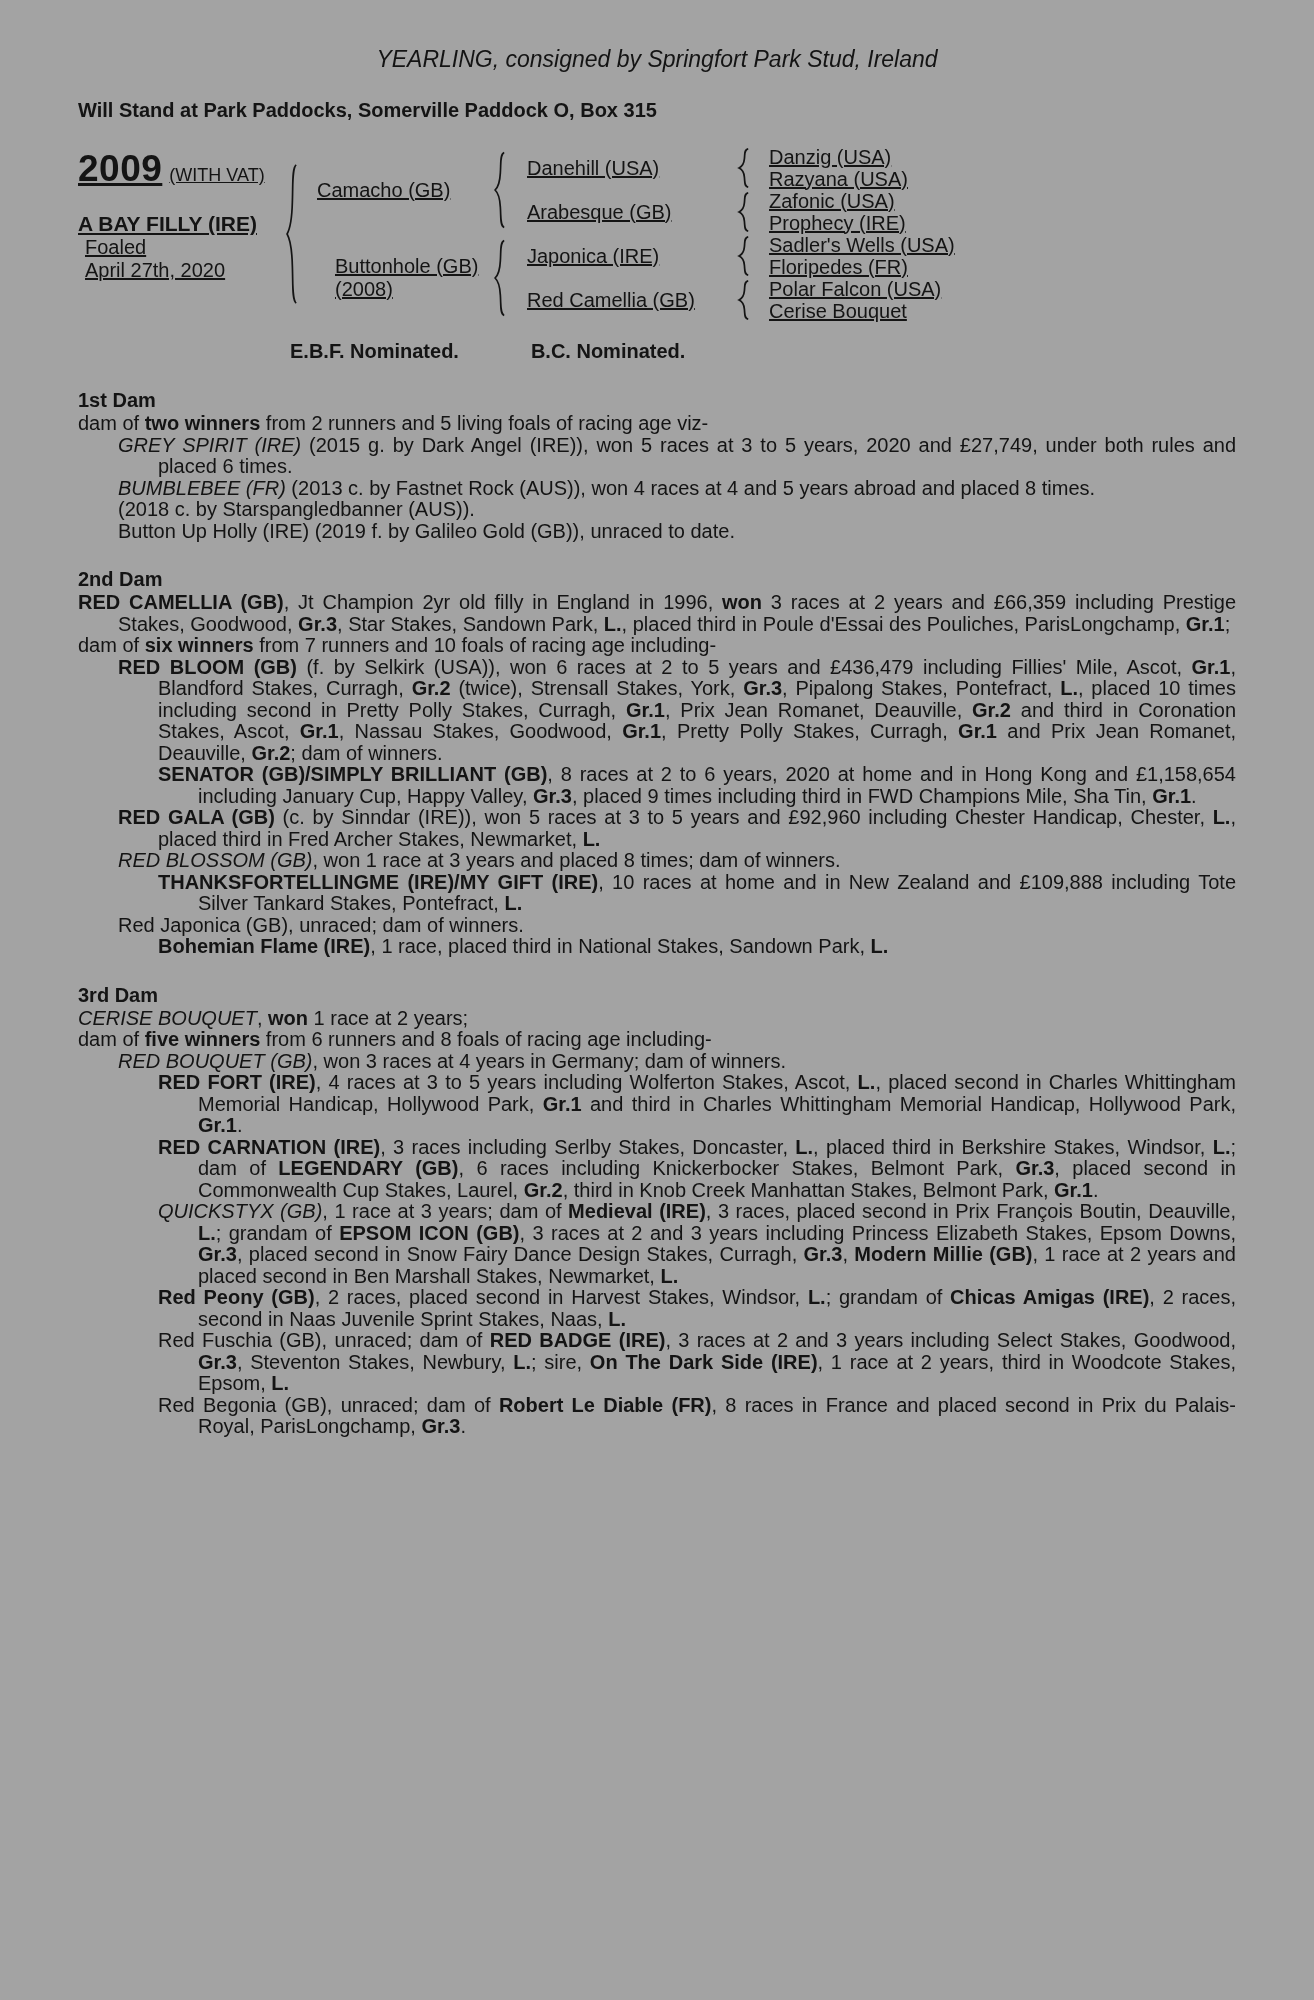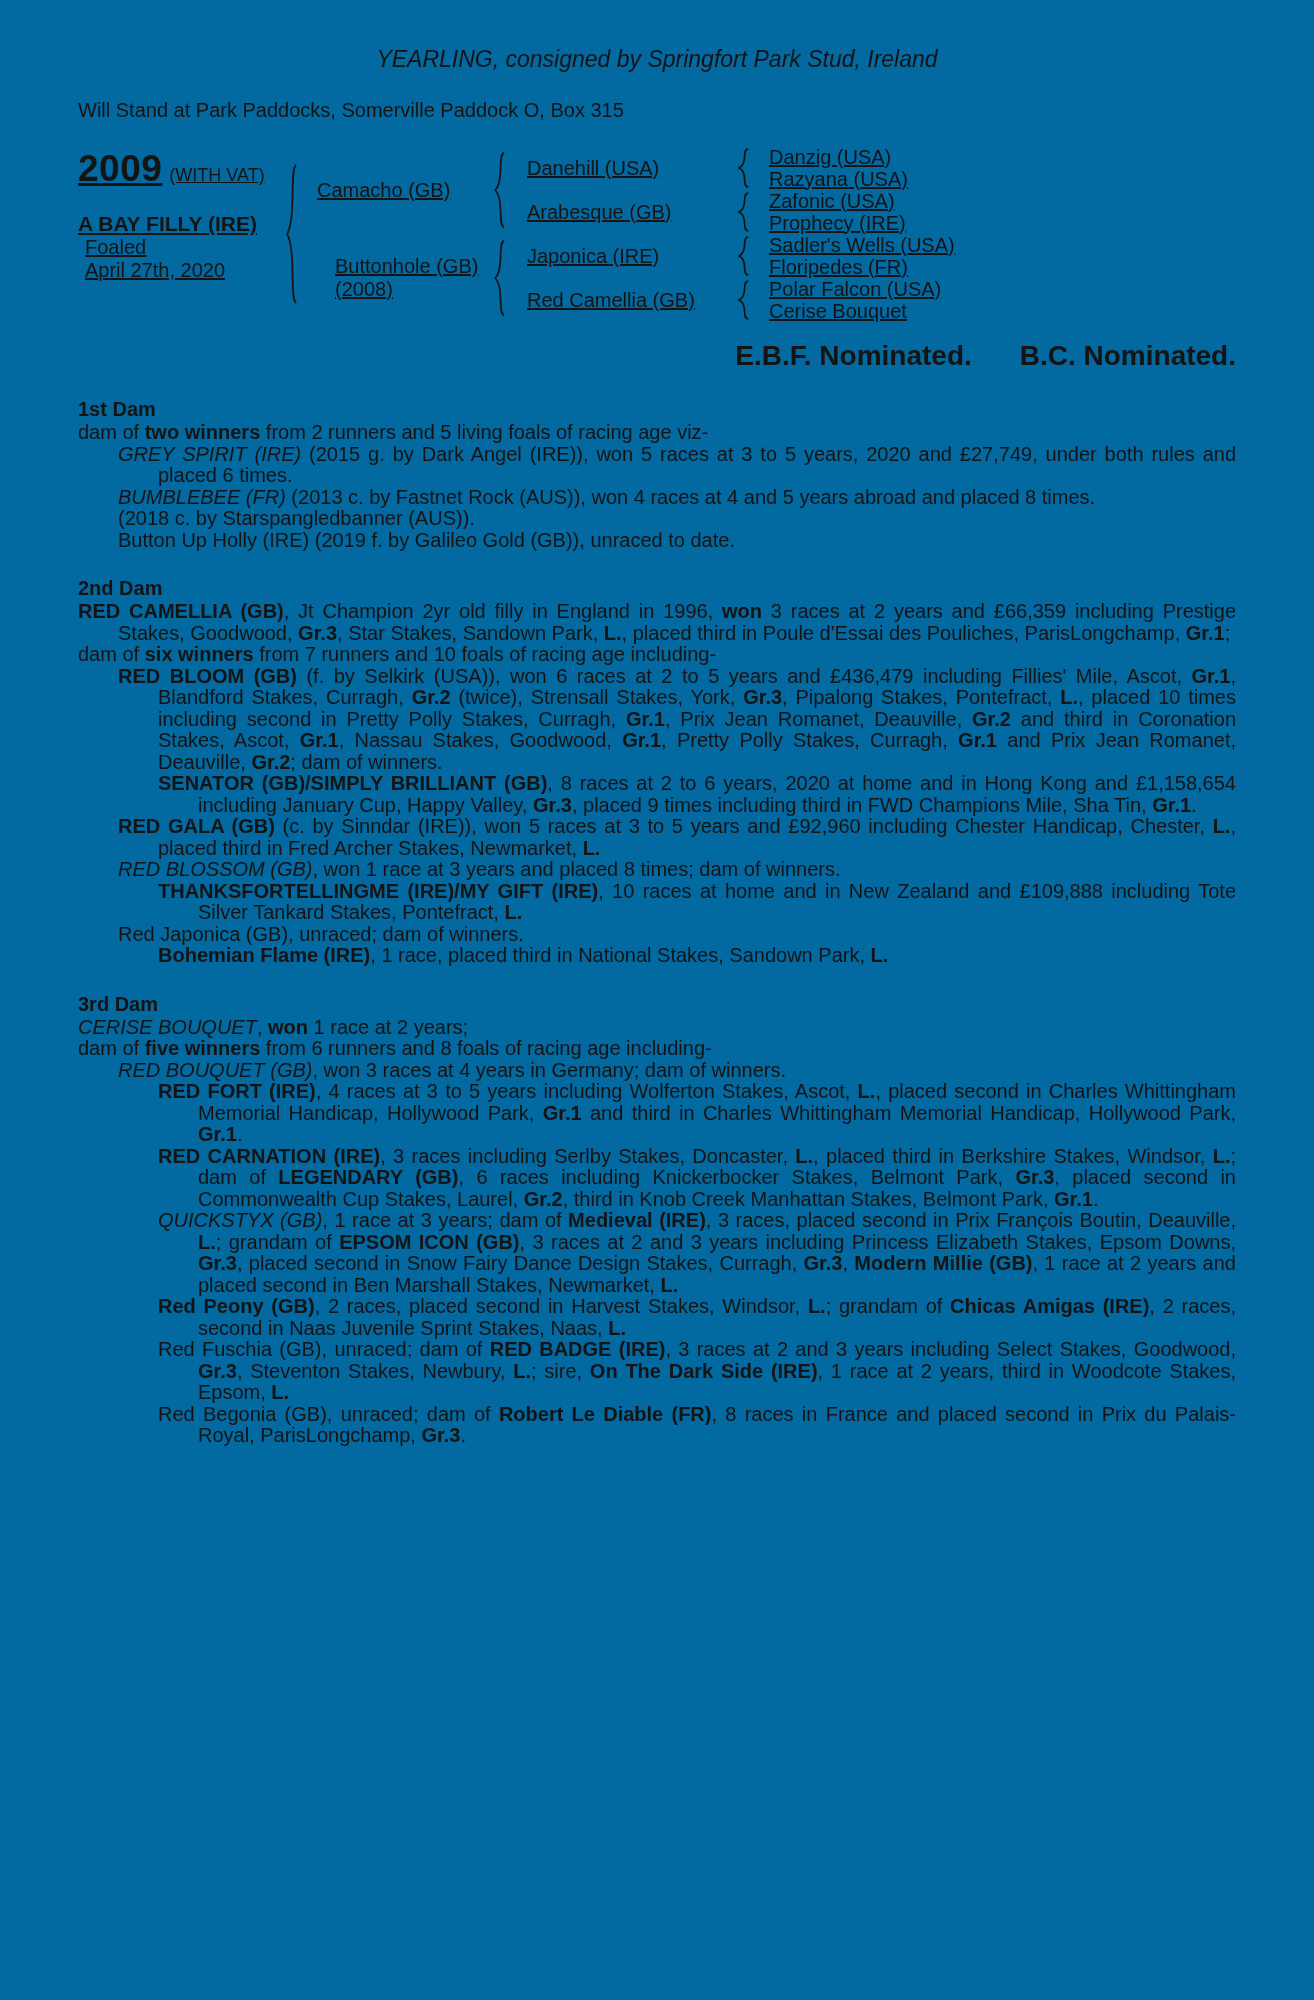--- a/index.html
+++ b/index.html
@@ -1,40 +1,40 @@
 <!DOCTYPE html>
 <html><head>
 <meta charset="utf-8">
 <title>Yearling Catalogue Page</title>
 <style>
   *{box-sizing:border-box;}
   html,body{margin:0;padding:0;background:#ffffff;}
   body{font-family:"Liberation Sans","DejaVu Sans",sans-serif;color:#141414;}
-  .page{width:1314px;min-height:2000px;padding:46px 78px 40px;background:#0369a1;}
+  .page{width:1314px;min-height:2000px;padding:46px 78px 40px;background:#a3a3a3;}
   .title{text-align:center;font-style:italic;font-weight:normal;font-size:23px;margin:0 0 26px;}
-  .stand-note{font-weight:normal;font-size:20px;margin:0 0 24px;}
+  .stand-note{font-weight:bold;font-size:20px;margin:0 0 24px;}
 
   
   .pedigree{display:flex;margin:6px 0 4px;text-decoration:underline;}
   .lot{flex:0 0 205px;}
   .lot-line{display:flex;align-items:baseline;gap:7px;margin-top:2px;}
   .lot-number{font-size:37px;font-weight:bold;letter-spacing:.5px;}
   .vat{font-size:18px;}
   .horse-name{font-weight:bold;font-size:21px;margin-top:22px;}
   .foaled{font-size:20px;line-height:23px;margin-left:7px;}
   .tree{display:grid;flex:1;grid-template-columns:26px 182px 28px 216px 26px auto;grid-auto-rows:22px;align-items:center;font-size:20px;}
   .cell{padding-left:8px;white-space:nowrap;}
   .dam-cell div{line-height:23px;margin-left:18px;}
   .brace{height:100%;width:100%;padding:2px 0 2px 2px;}
   .brace svg{display:block;width:14px;height:100%;}
   .brace path{fill:none;stroke:#141414;stroke-width:1.7px;vector-effect:non-scaling-stroke;}
   .brace.big{padding:16px 0 16px 2px;}
   .brace.mid{padding:5px 0 5px 2px;}
 
-  .noms{display:flex;gap:48px;padding-left:212px;font-weight:bold;font-size:28px;margin:18px 0 2px;justify-content:flex-end;}
+  .noms{display:flex;gap:72px;padding-left:212px;font-weight:bold;font-size:20px;margin:18px 0 2px;}
 
   
   .dam-heading{font-size:20px;font-weight:bold;margin:26px 0 1px;}
   .para{margin:0;font-size:20px;line-height:21.5px;text-align:justify;}
   .lvl0{padding-left:40px;text-indent:-40px;}
   .lvl1{padding-left:80px;text-indent:-40px;}
   .lvl2{padding-left:120px;text-indent:-40px;}
   .b{font-weight:bold;}
   .i{font-style:italic;}
 </style>

